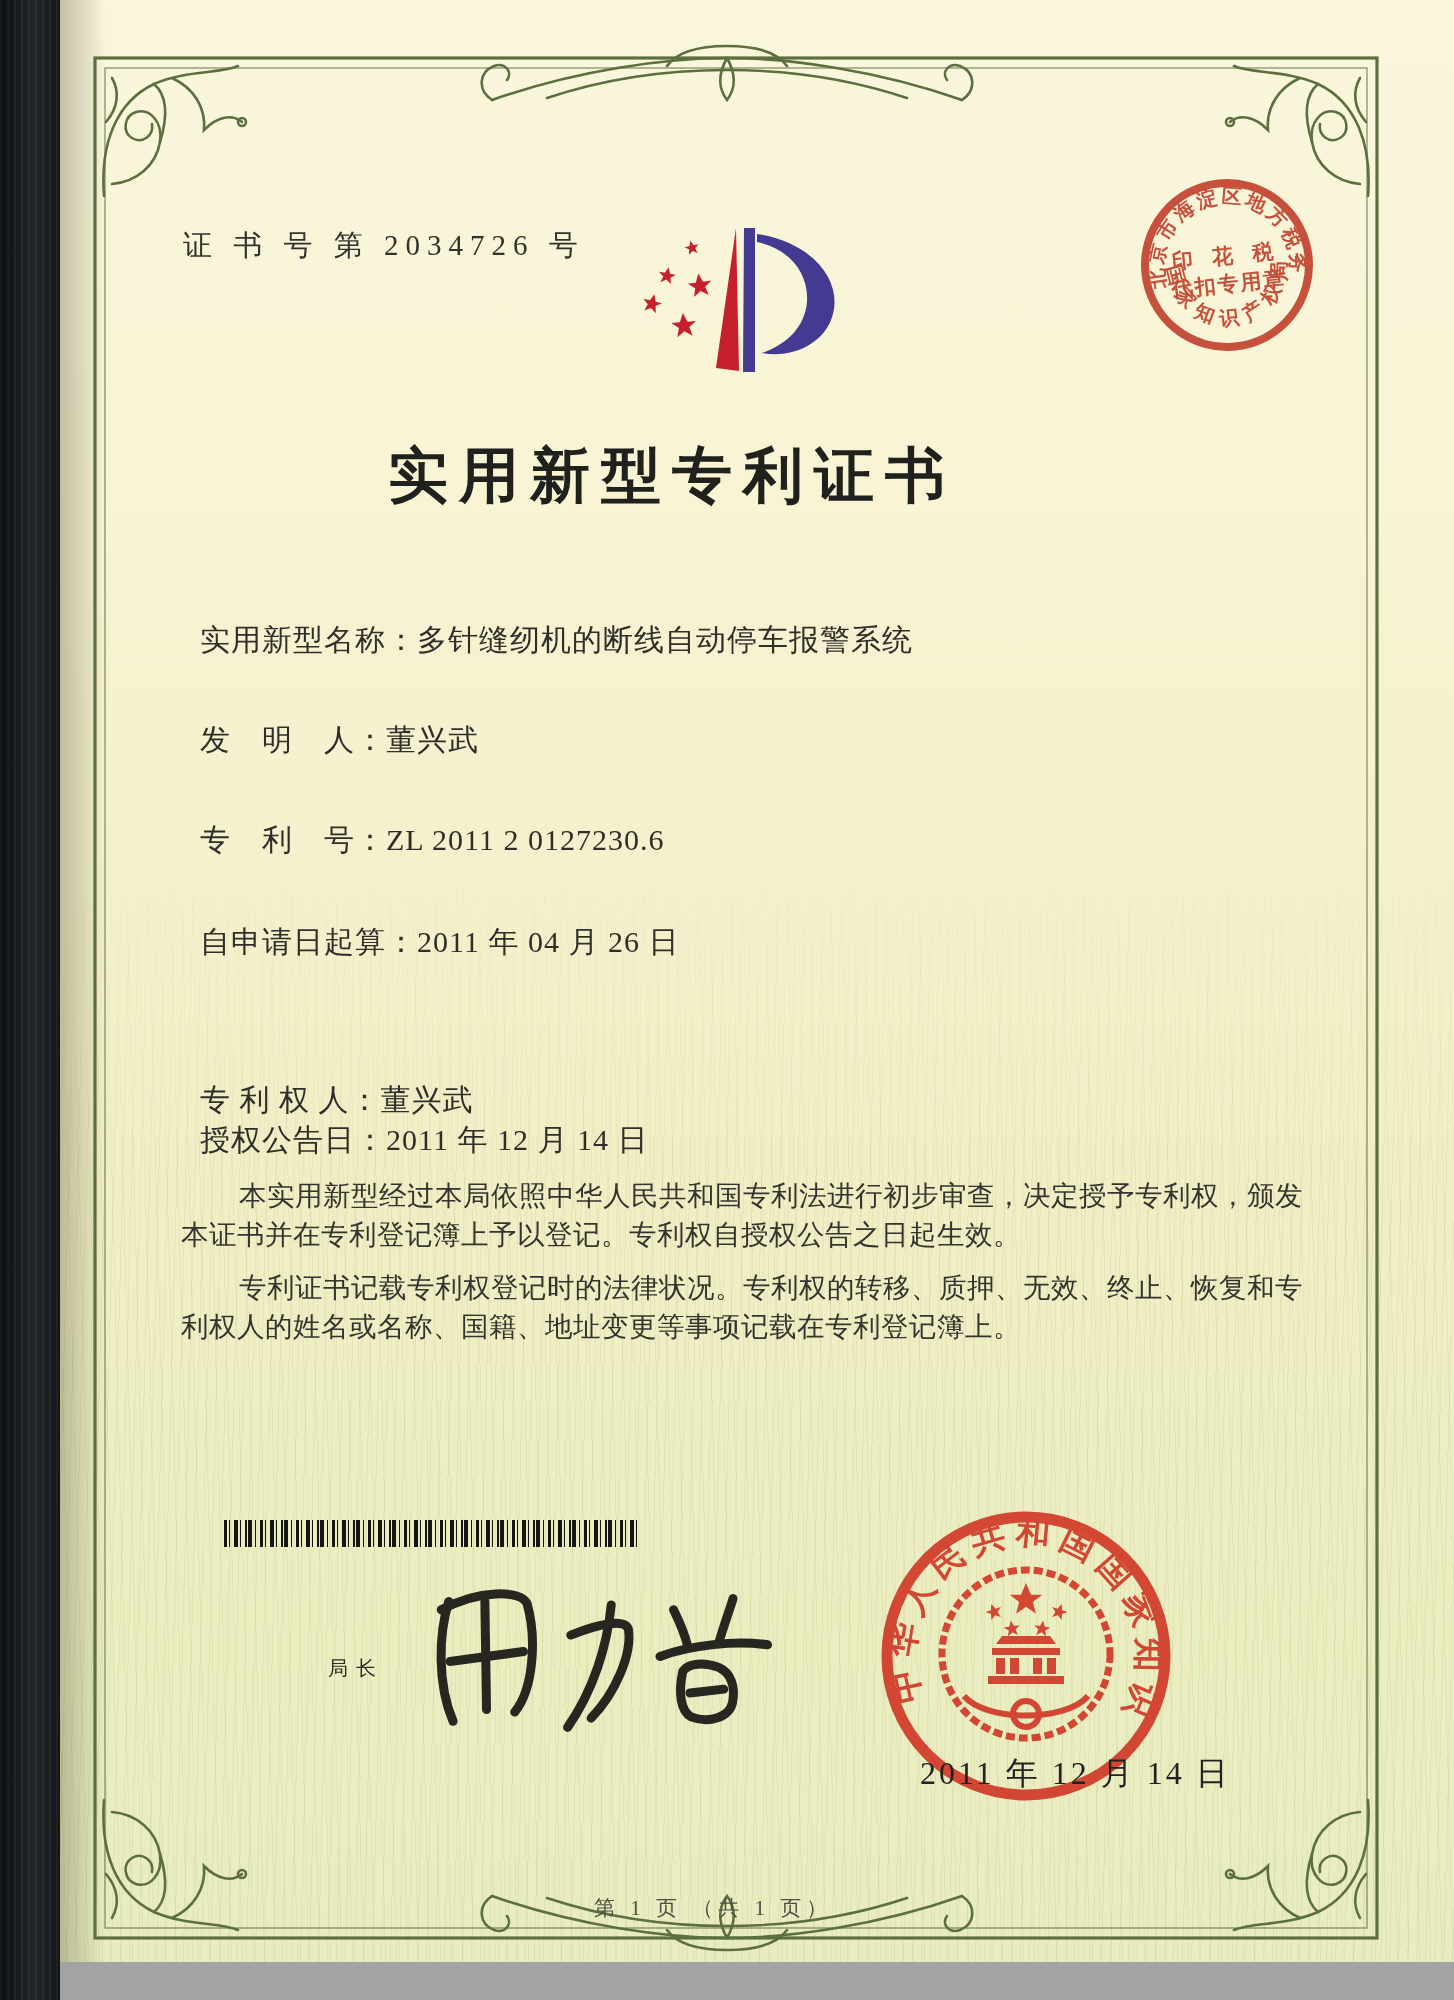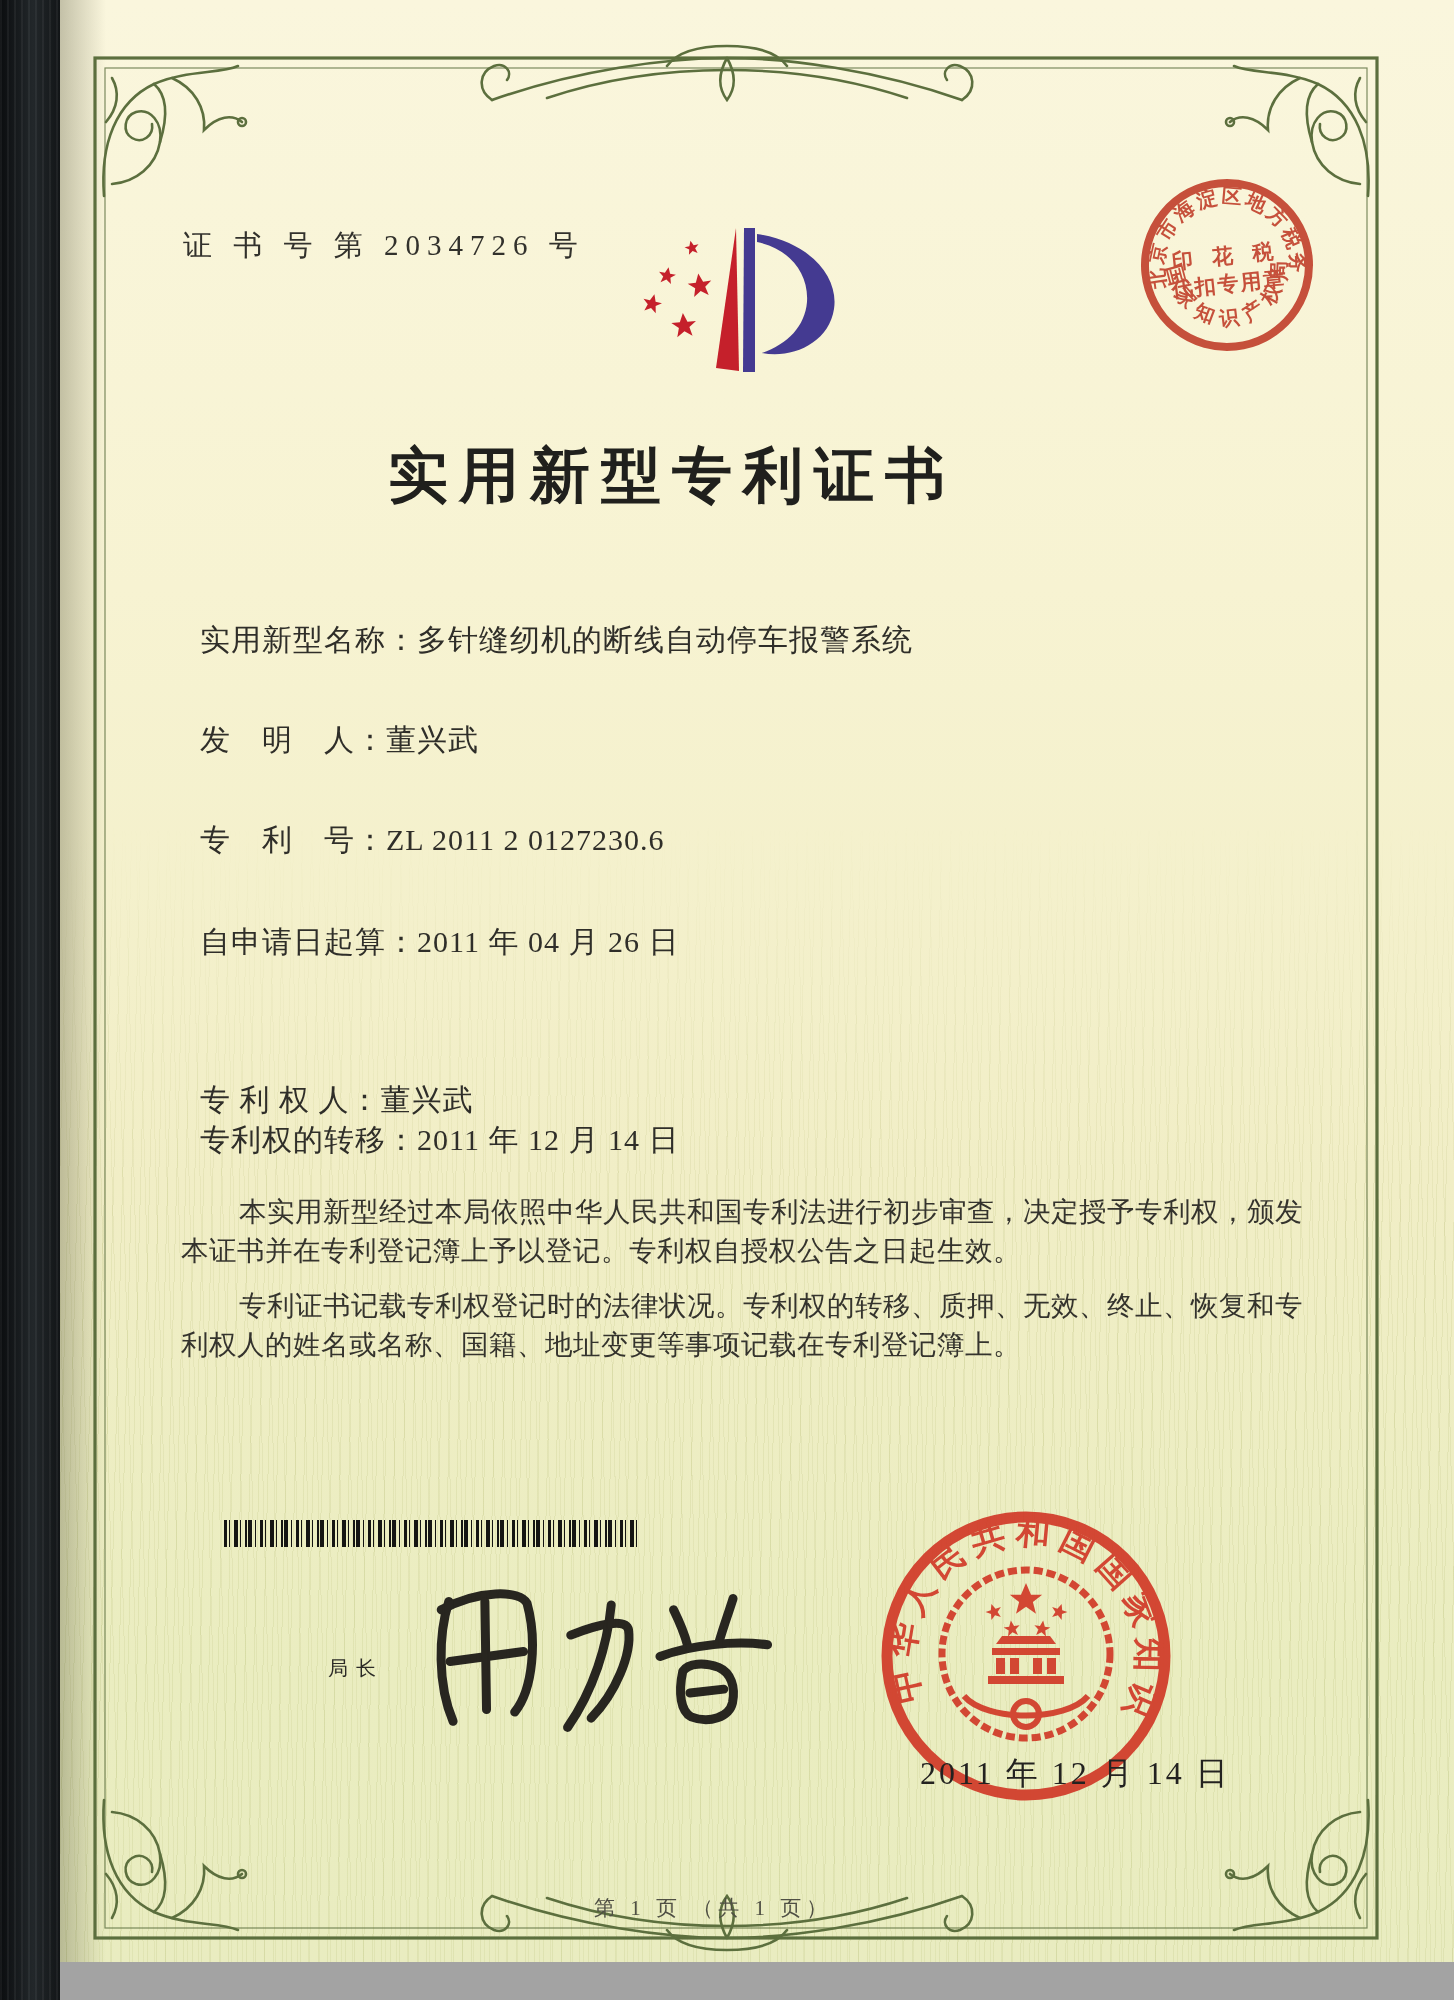--- a/index.html
+++ b/index.html
@@ -23,21 +23,21 @@
     background:repeating-linear-gradient(90deg,rgba(255,255,255,.05) 0 2px,transparent 2px 7px);}
   
   .abs{position:absolute;}
   .cert-no{left:183px;top:226px;font-size:29px;letter-spacing:7px;color:#32312c;}
   .title{left:0;right:0;top:436px;text-align:center;transform:translateX(-55px);
     font-size:60px;font-weight:700;letter-spacing:11px;color:#20201d;}
   .field{left:200px;font-size:30px;color:#2f2e29;letter-spacing:1px;white-space:nowrap;}
   .f0{top:620px;} .f1{top:720px;} .f2{top:820px;} .f3{top:922px;} .f4{top:1080px;} .f5{top:1120px;}
   .body-text{left:181px;top:1176px;width:1122px;font-size:27.5px;line-height:39px;
     text-align:justify;color:#34332d;letter-spacing:.5px;}
-  .body-text p{margin:16px 0 14px 0;text-indent:58px;}
+  .body-text p{margin:0 0 14px 0;text-indent:58px;}
   .barcode{left:224px;top:1520px;width:414px;height:27px;
     background:repeating-linear-gradient(90deg,
       #151513 0 3px,transparent 3px 5px,#151513 5px 6px,transparent 6px 10px,
       #151513 10px 14px,transparent 14px 16px,#151513 16px 17px,transparent 17px 21px,
       #151513 21px 23px,transparent 23px 24px,#151513 24px 28px,transparent 28px 31px,
       #151513 31px 32px,transparent 32px 36px);}
   .signer-title{left:328px;top:1655px;font-size:20px;letter-spacing:8px;color:#2b2a26;}
   .signature-svg{left:392px;top:1556px;}
   .seal-date{left:920px;top:1752px;font-size:32px;letter-spacing:3px;color:#232220;}
   .footer{left:0;right:0;top:1894px;text-align:center;transform:translateX(-14px);
@@ -128,21 +128,21 @@
   <div class="abs field f2">
     <span>专　利　号：</span><span>ZL 2011 2 0127230.6</span>
   </div>
   <div class="abs field f3">
     <span>自申请日起算：</span><span>2011 年 04 月 26 日</span>
   </div>
   <div class="abs field f4">
     <span>专 利 权 人：</span><span>董兴武</span>
   </div>
   <div class="abs field f5">
-    <span>专利权的转移：</span><span>2011 年 12 月 14 日</span>
+    <span>授权公告日：</span><span>2011 年 12 月 14 日</span>
   </div>
 
   <div class="abs body-text">
     <p>本实用新型经过本局依照中华人民共和国专利法进行初步审查，决定授予专利权，颁发本证书并在专利登记簿上予以登记。专利权自授权公告之日起生效。</p>
     <p>专利证书记载专利权登记时的法律状况。专利权的转移、质押、无效、终止、恢复和专利权人的姓名或名称、国籍、地址变更等事项记载在专利登记簿上。</p>
   </div>
 
   <div class="abs barcode"></div>
 
   <div class="abs signer-title">局长</div>

